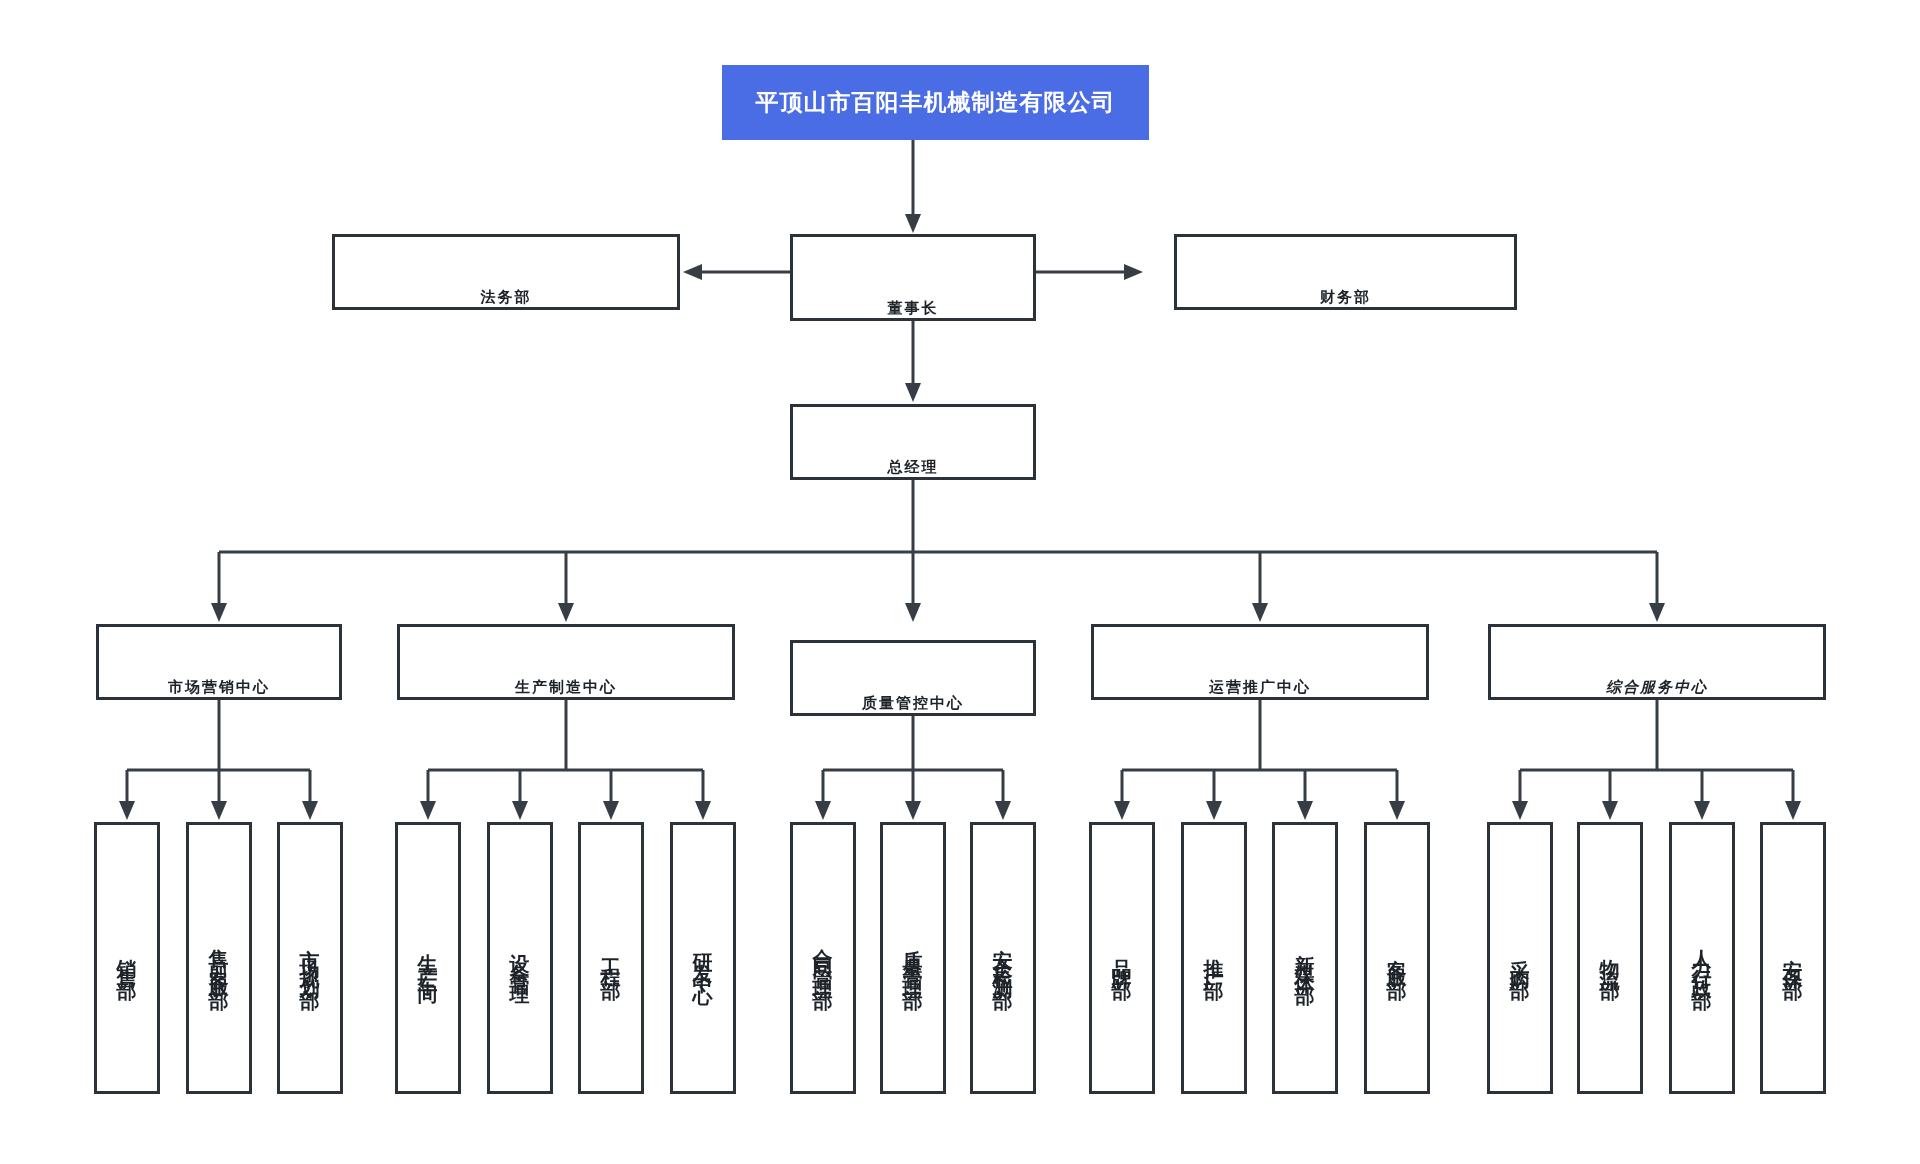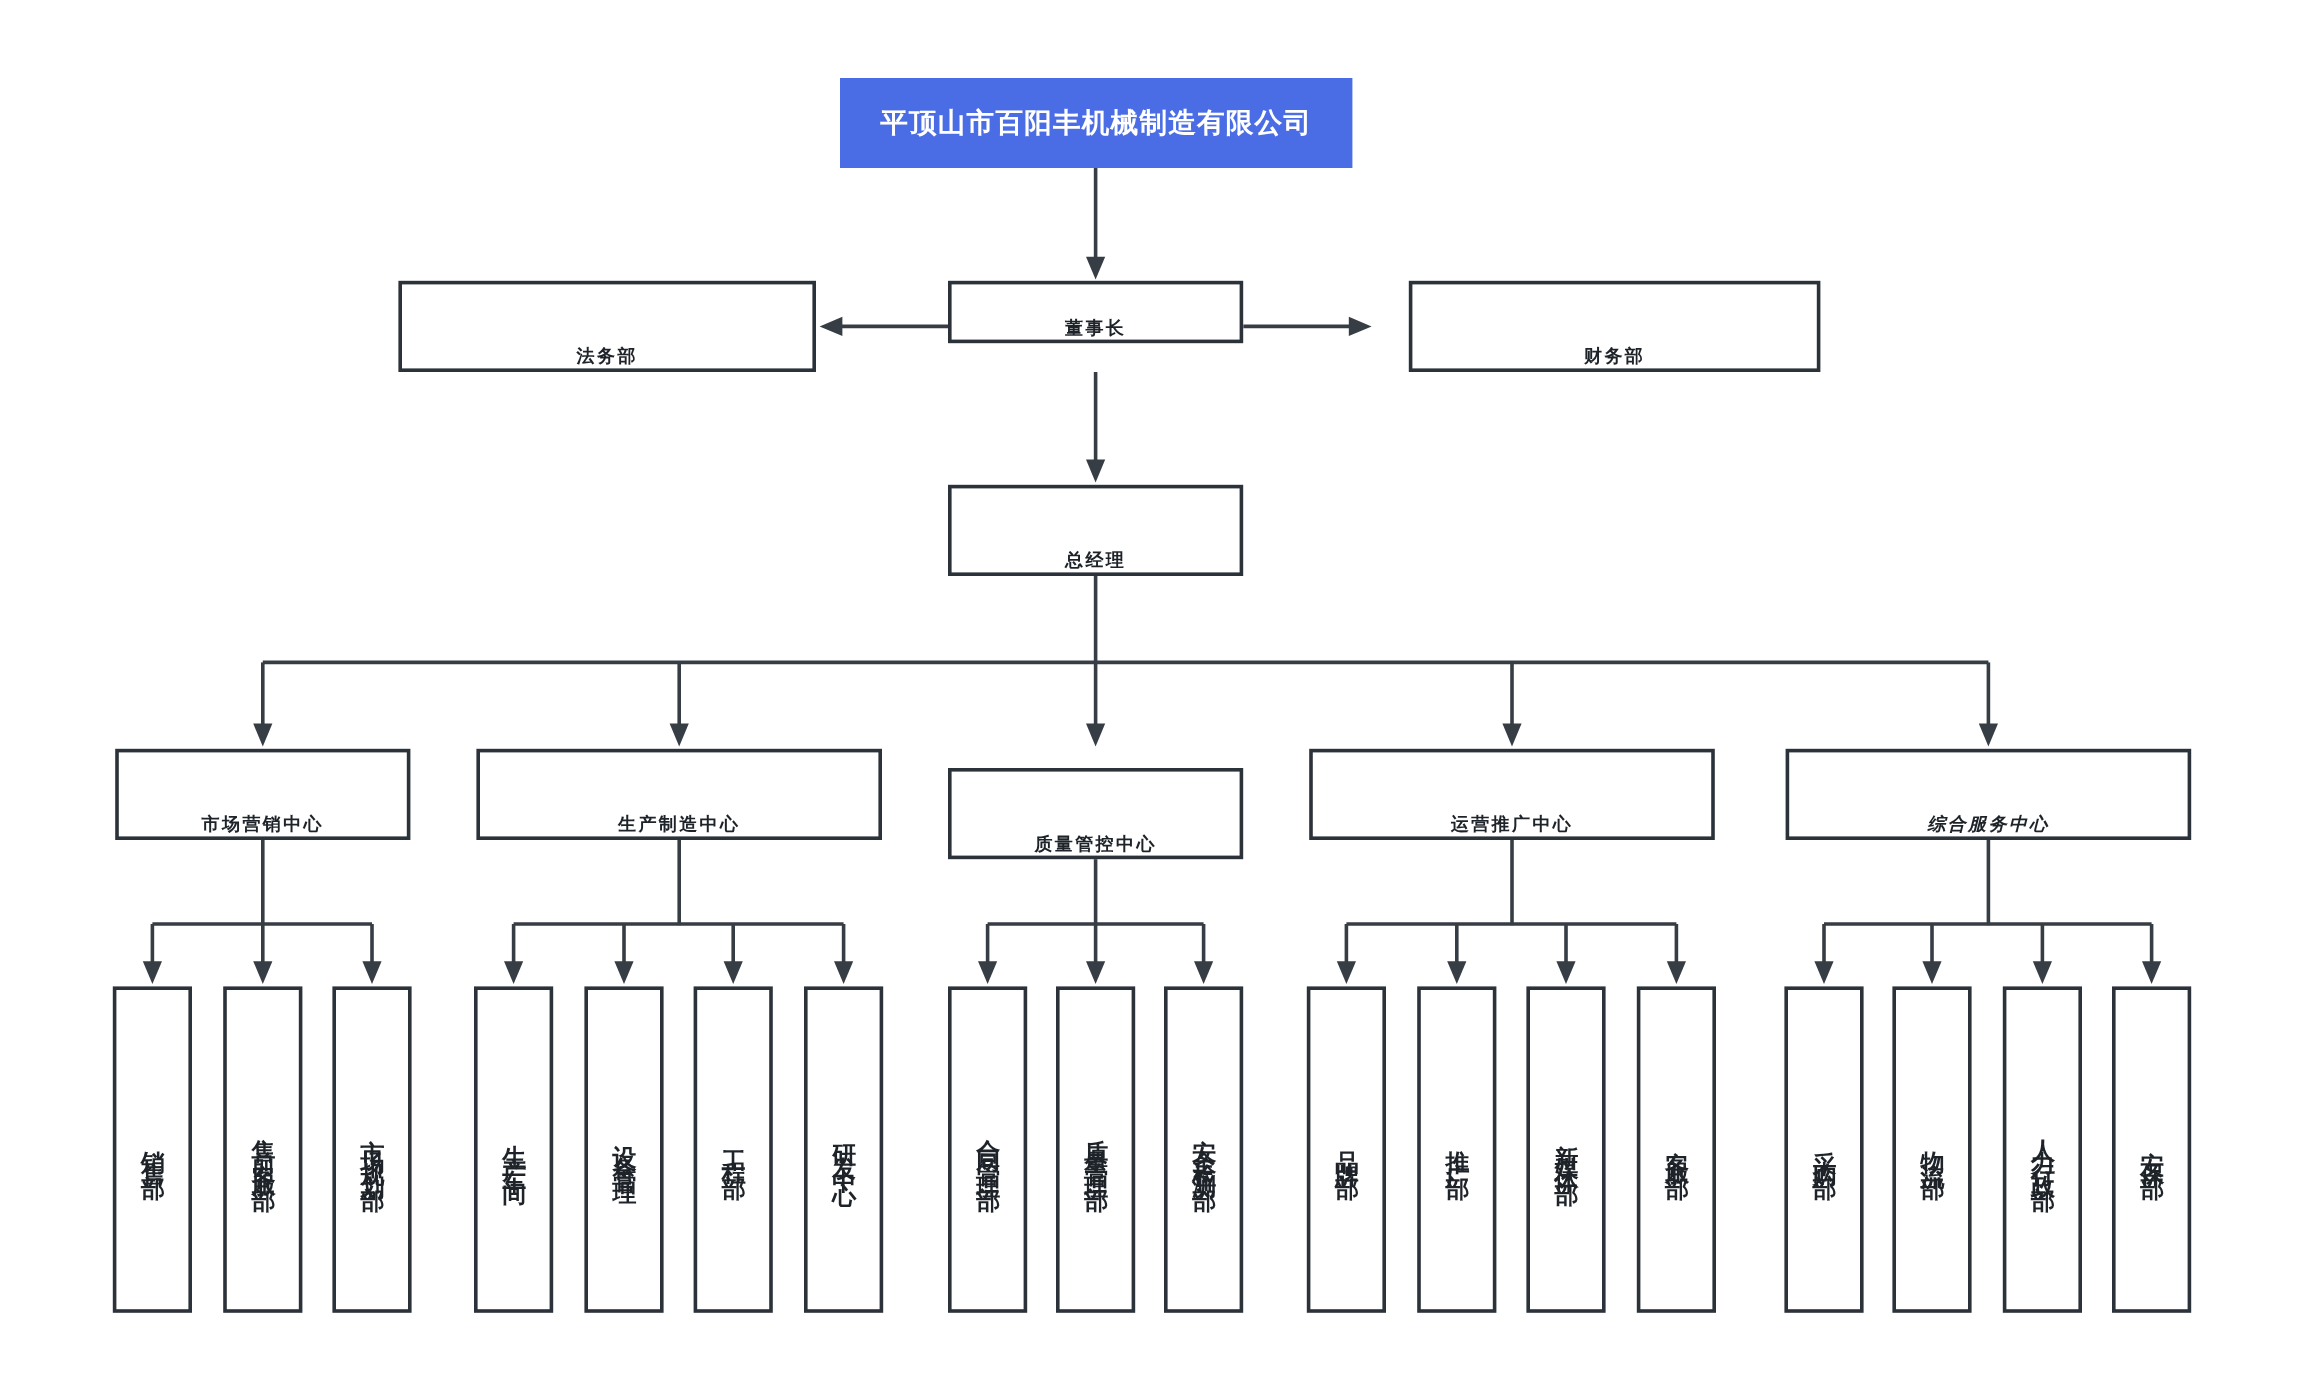--- a/index.html
+++ b/index.html
@@ -21,20 +21,21 @@
     display:flex;align-items:center;justify-content:center;
     text-align:center;font-weight:700;
     white-space:nowrap;
   }
   .node.root{
     background:var(--accent,#4a6ce4);
     border:none;
     color:var(--accent-text,#ffffff);
     font-size:23px;
     letter-spacing:1px;
+    margin-left:22px;
   }
   .node.exec,.node.center{font-size:15px;letter-spacing:2px;align-items:flex-end;}
   .node.leaf{font-size:20px;}
   .vtext{
     writing-mode:vertical-rl;
     text-orientation:upright;
     letter-spacing:10px;
     line-height:1;
   }
 </style>
@@ -142,21 +143,21 @@
     </g>
   </svg>
 
   <div class="node root" style="left:700px;top:65px;width:427px;height:75px;">
     <span>平顶山市百阳丰机械制造有限公司</span>
   </div>
 
   <div class="node exec" style="left:332px;top:234px;width:348px;height:76px;">
     <span>法务部</span>
   </div>
-  <div class="node exec" style="left:790px;top:234px;width:246px;height:52px;">
+  <div class="node exec" style="left:790px;top:234px;width:246px;height:87px;">
     <span>董事长</span>
   </div>
   <div class="node exec" style="left:1146px;top:234px;width:343px;height:76px;margin-left:28px;">
     <span>财务部</span>
   </div>
 
   <div class="node exec" style="left:790px;top:404px;width:246px;height:76px;">
     <span>总经理</span>
   </div>
 

